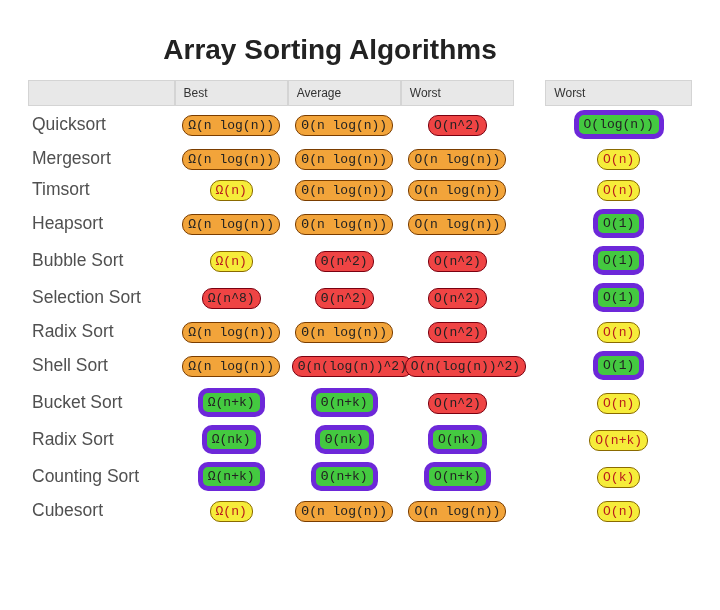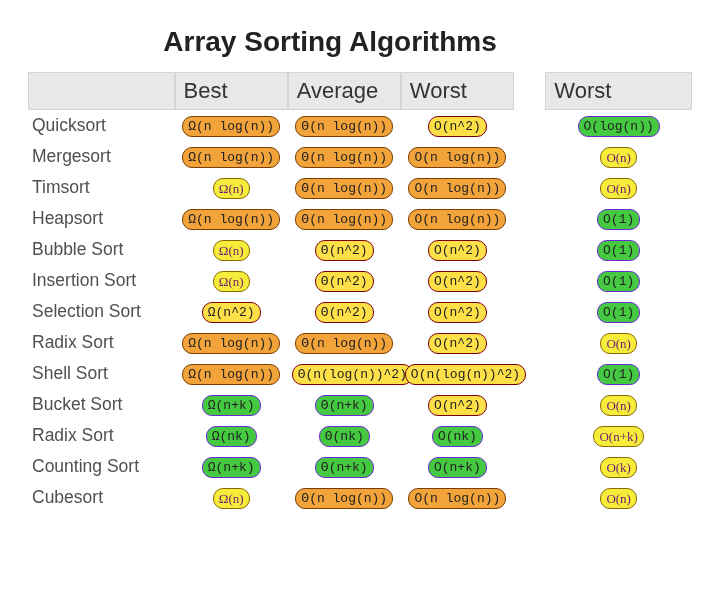--- a/index.html
+++ b/index.html
@@ -1,34 +1,34 @@
 <!DOCTYPE html>
 <html><head>
 <meta charset="utf-8">
 <style>
   html,body{margin:0;padding:0;background:#fff;font-family:Arial,Helvetica,sans-serif;}
-  .page{width:660px;height:610px;box-sizing:border-box;padding:20px 28px;}
+  .page{width:660px;height:610px;box-sizing:border-box;padding:28px 28px;}
   h1{font-size:28px;font-weight:bold;text-align:center;margin:6px 0 14px 0;color:#222;}
   table{border-collapse:separate;border-spacing:0;width:664px;table-layout:fixed;}
   col.c-alg{width:140px;}
   col.c-tc{width:108px;}
   col.c-sp{width:140px;}
   col.c-gap{width:30px;}
   th{font-weight:400;font-size:19px;text-align:left;padding:5px 8px;background:#e8e8e8;border:1px solid #d4d4d4;color:#333;}
-  th.sub{font-size:22px;}
+  th.sub{font-size:12px;}
   th.blank{background:#e8e8e8;}
   th.gap,td.gap{background:#fff;border:none;padding:0;}
   td{font-size:17.5px;color:#505050;padding:4px 4px;border:none;vertical-align:middle;}
   td.alg{padding-left:4px;margin-top:8px;}
   td.cc{text-align:center;}
   .tag{display:inline-block;font-family:"Courier New",monospace;font-size:13px;line-height:1;padding:3px 5px;border-radius:10px;white-space:nowrap;}
-  .col-green{background:#44c940;border:1px solid #6d28d9;color:#222;}
-  .col-yellow{background:#f6ec3a;border:1px solid #8a6a00;color:#701a75;font-family:Liberation Serif, serif;}
+  .col-green{background:#44c940;border:5px solid #6d28d9;color:#222;}
+  .col-yellow{background:#f6ec3a;border:1px solid #8a6a00;color:#b91c1c;}
   .col-orange{background:#f2a43a;border:1px solid #7a3d00;color:#222;}
-  .col-red{background:#fde047;border:1px solid #7a0010;color:#222;}
+  .col-red{background:#ef4444;border:1px solid #7a0010;color:#222;}
 </style>
 </head>
 <body>
 <div class="page">
 
 <h1>Array Sorting Algorithms</h1>
 
 <table>
   <colgroup>
     <col class="c-alg">
@@ -83,30 +83,22 @@
         </tr>
         <tr>
           <td class="alg">Bubble Sort</td>
           <td class="cc"><span class="tag col-yellow">Ω(n)</span></td>
           <td class="cc"><span class="tag col-red">Θ(n^2)</span></td>
           <td class="cc"><span class="tag col-red">O(n^2)</span></td>
           <td class="gap"></td>
           <td class="cc"><span class="tag col-green">O(1)</span></td>
         </tr>
         <tr>
-          <td class="alg">Insertion Sort</td>
-          <td class="cc"><span class="tag col-yellow">Ω(n)</span></td>
-          <td class="cc"><span class="tag col-red">Θ(n^2)</span></td>
-          <td class="cc"><span class="tag col-red">O(n^2)</span></td>
-          <td class="gap"></td>
-          <td class="cc"><span class="tag col-green">O(1)</span></td>
-        </tr>
-        <tr>
           <td class="alg">Selection Sort</td>
-          <td class="cc"><span class="tag col-red">Ω(n^2)</span></td>
+          <td class="cc"><span class="tag col-red">Ω(n^8)</span></td>
           <td class="cc"><span class="tag col-red">Θ(n^2)</span></td>
           <td class="cc"><span class="tag col-red">O(n^2)</span></td>
           <td class="gap"></td>
           <td class="cc"><span class="tag col-green">O(1)</span></td>
         </tr>
         <tr>
           <td class="alg">Radix Sort</td>
           <td class="cc"><span class="tag col-orange">Ω(n log(n))</span></td>
           <td class="cc"><span class="tag col-orange">Θ(n log(n))</span></td>
           <td class="cc"><span class="tag col-red">O(n^2)</span></td>

